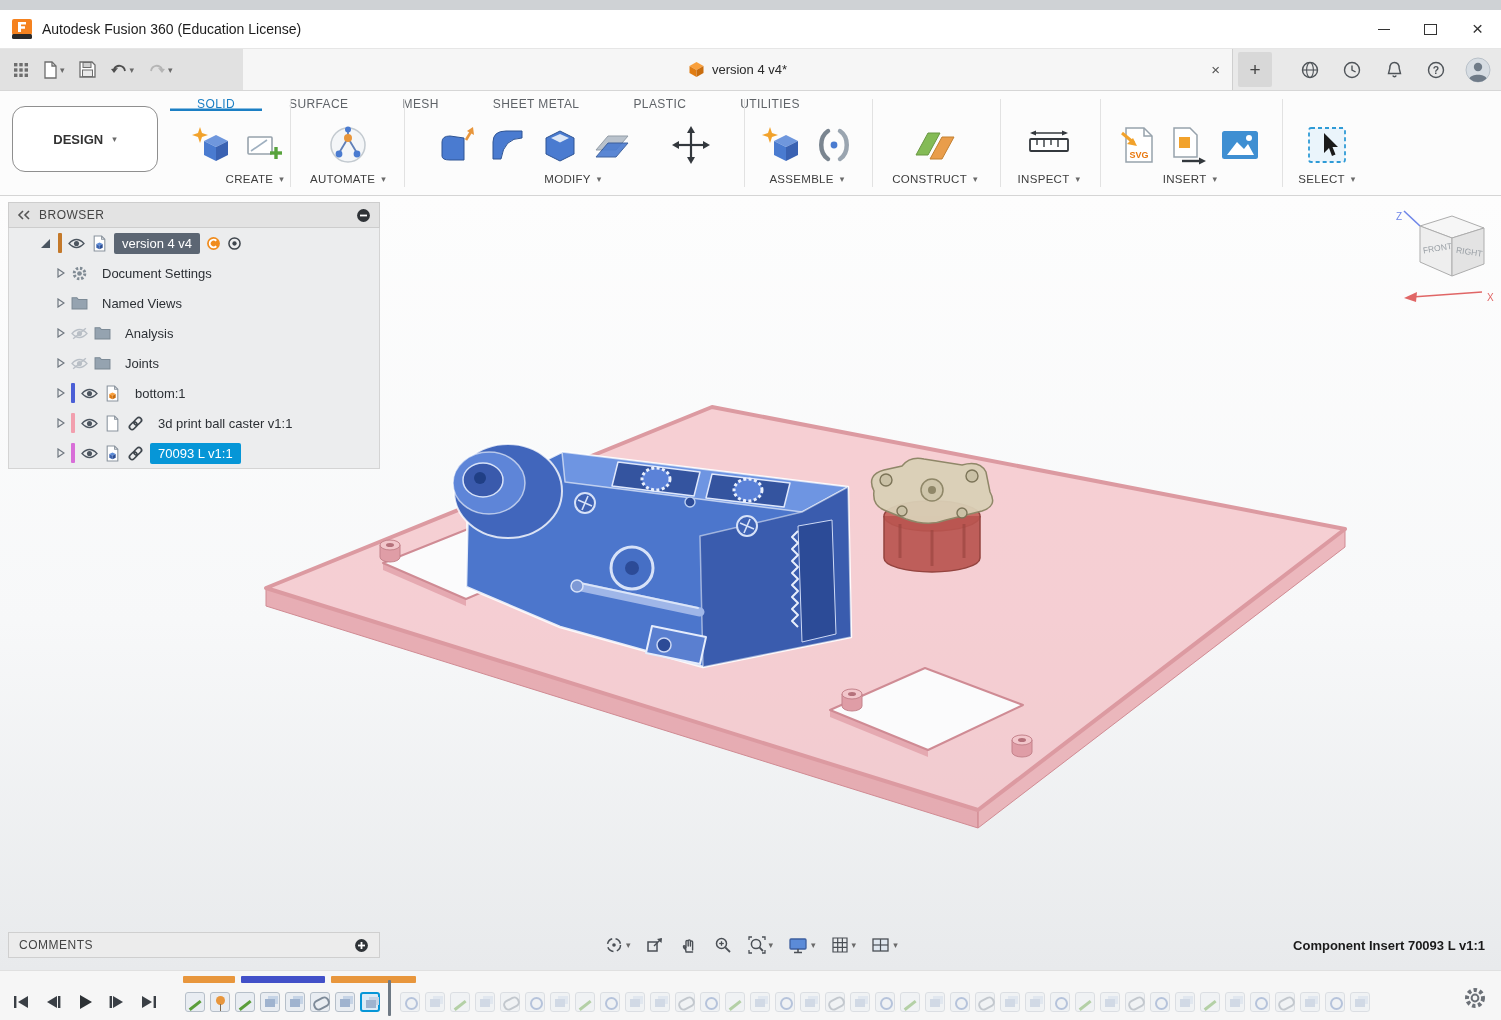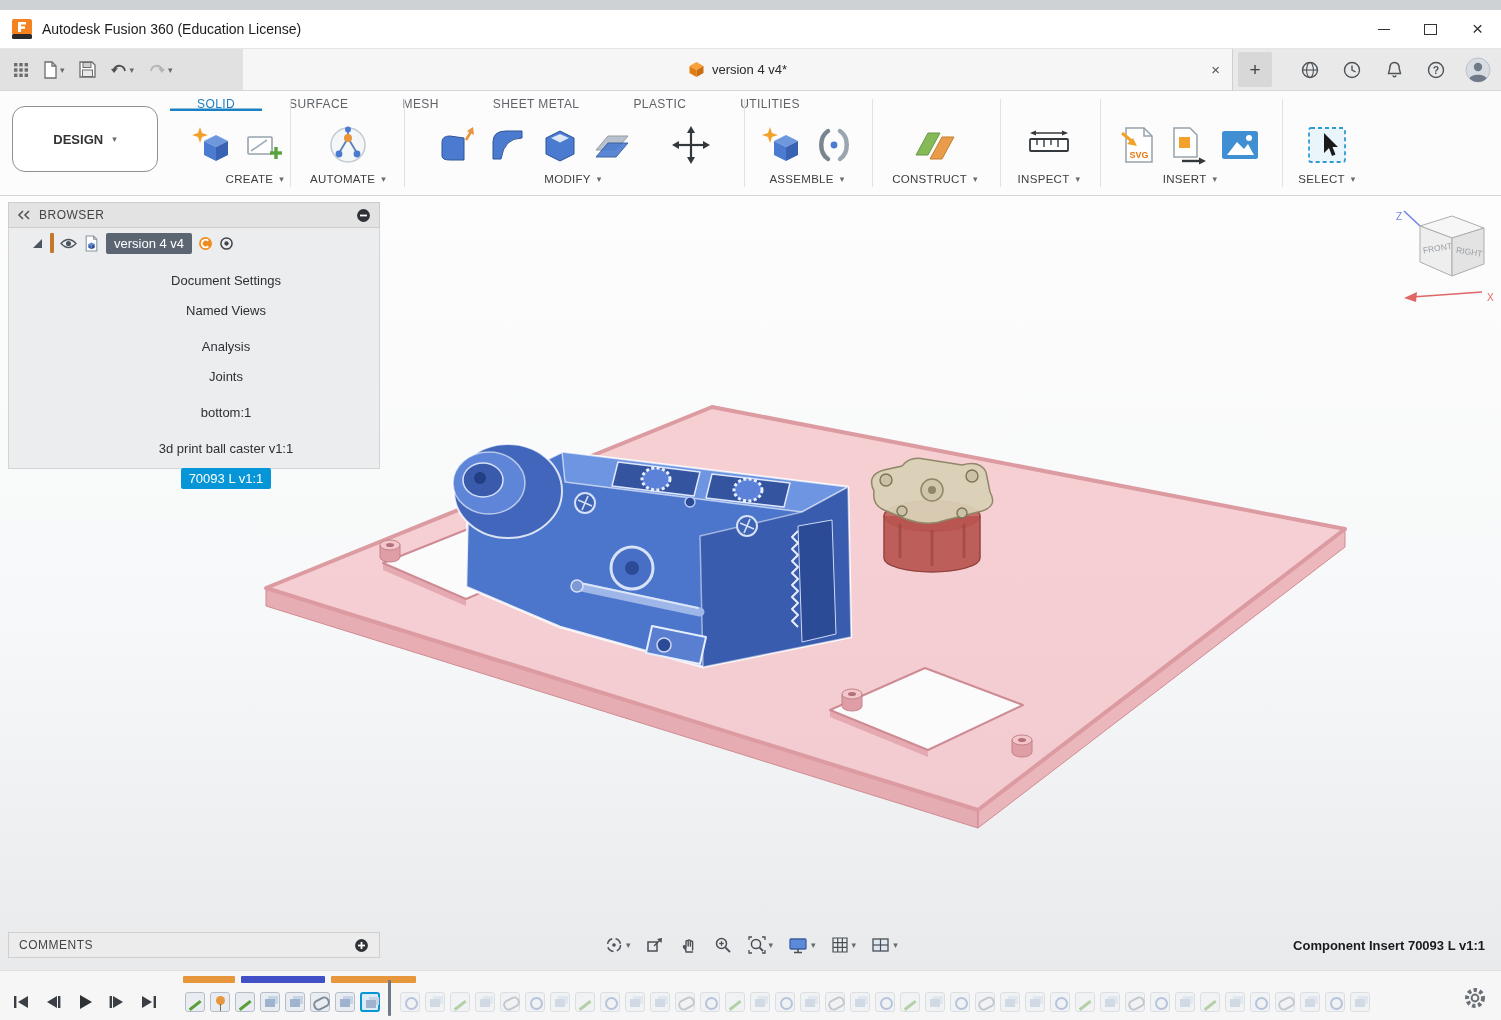--- a/index.html
+++ b/index.html
@@ -43,22 +43,22 @@
   .rsep{position:absolute;top:8px;height:88px;width:0;border-left:1px solid #e2e2e2;}
 
   
   .viewport{left:0;top:186px;width:1501px;height:774px;
             background:linear-gradient(180deg,#fdfdfd 0%,#f7f8f9 55%,#e8eaec 100%);}
 
   
   .bpanel-h{left:8px;top:192px;width:372px;height:26px;background:#e3e3e3;border:1px solid #cdcdcd;box-sizing:border-box;
             display:flex;align-items:center;padding:0 8px;gap:8px;font-size:12px;color:#444;letter-spacing:.5px;}
   .bpanel{left:8px;top:218px;width:372px;background:rgba(235,236,237,.93);border:1px solid #d4d4d4;border-top:none;box-sizing:border-box;}
-  .brow{display:flex;align-items:center;height:30px;gap:6px;padding-left:24px;}
-  .brow.ind{padding-left:64px;flex-direction:column;}
+  .brow{display:flex;align-items:center;height:30px;gap:6px;padding-left:32px;}
+  .brow.ind{padding-left:48px;}
   .exp-open{width:0;height:0;border-bottom:9px solid #4a5560;border-left:9px solid transparent;margin-right:2px;}
   .cbar{width:4px;height:20px;border-radius:1px;}
   .lbl{font-size:13px;color:#2c3035;padding:3px 8px;border-radius:2px;white-space:nowrap;}
   .sel-root{background:#5c6673;color:#fff;}
   .sel-blue{background:#0696d7;color:#fff;}
   .spacer{flex:1;}
 
   
   .comments{left:8px;top:922px;width:372px;height:26px;background:#ececec;border:1px solid #cfcfcf;box-sizing:border-box;
             display:flex;align-items:center;padding:0 10px;font-size:12px;color:#444;letter-spacing:.5px;}

